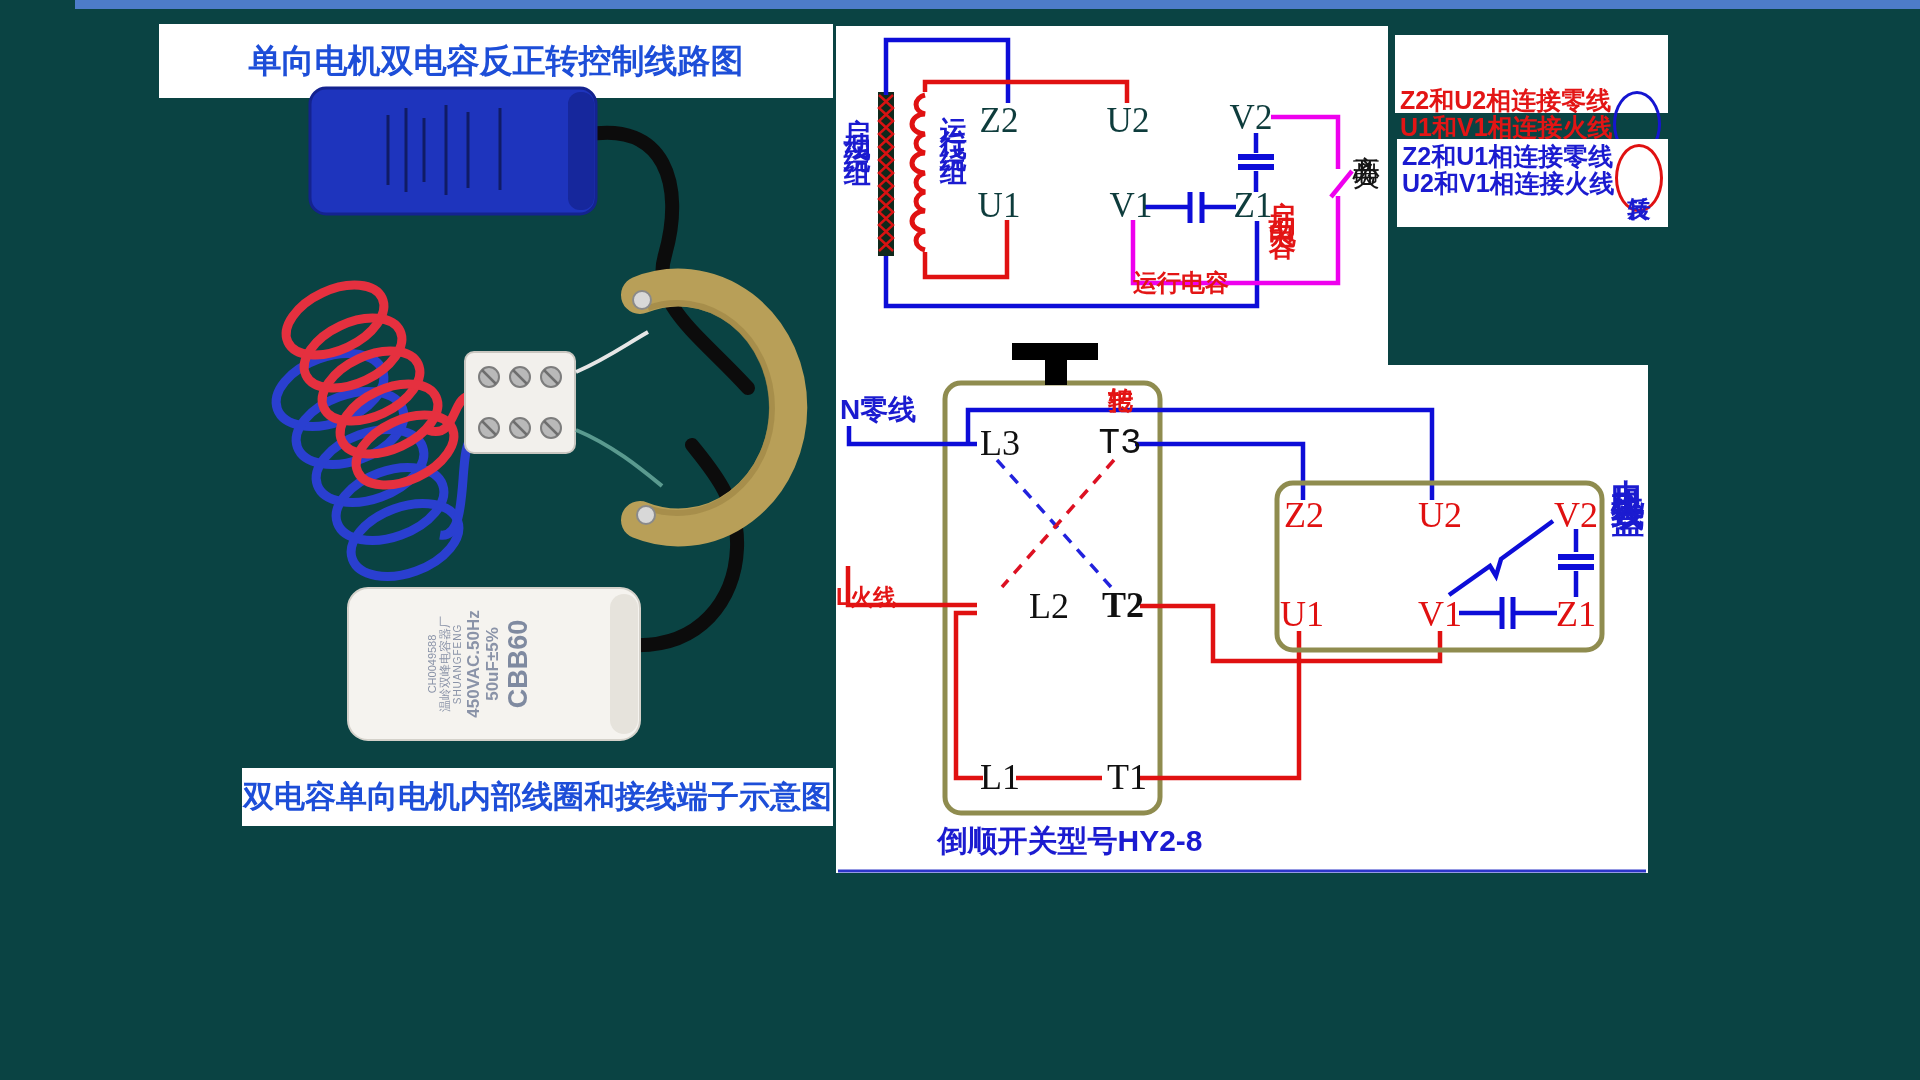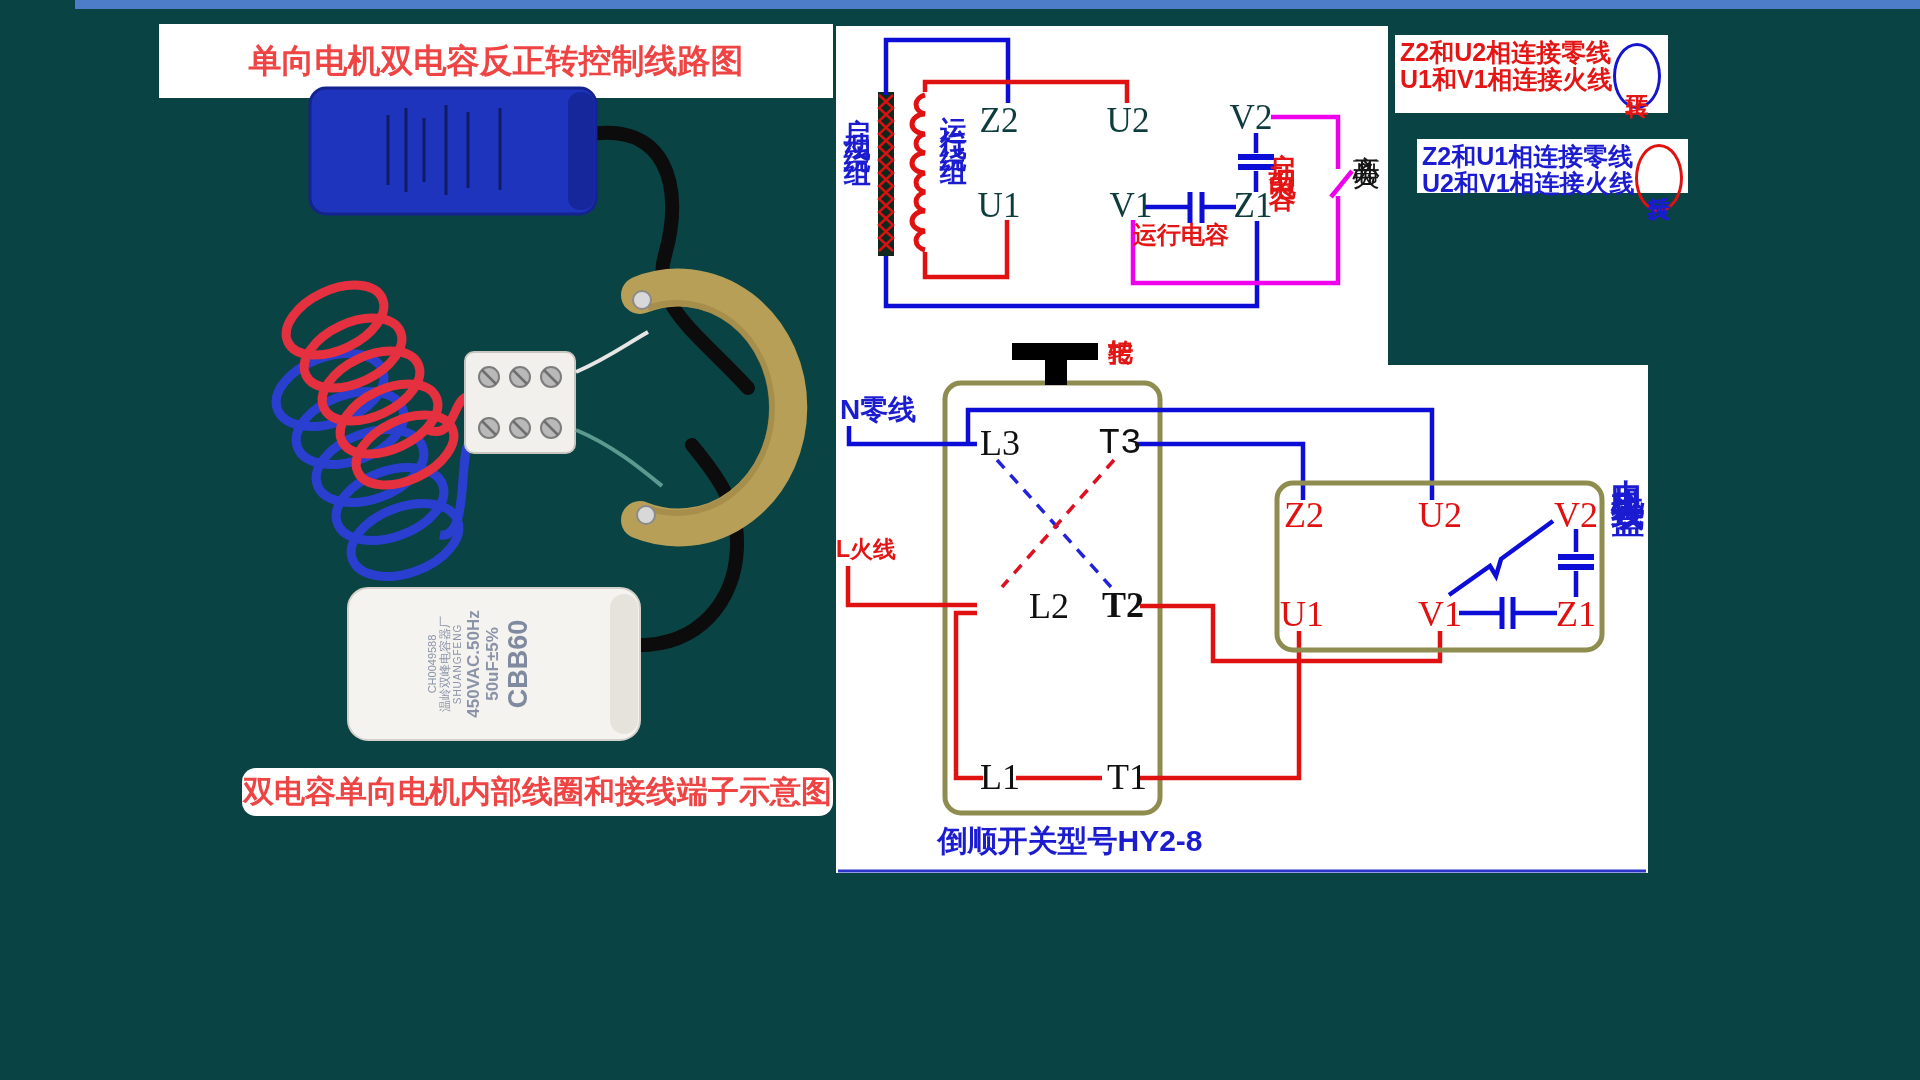--- a/index.html
+++ b/index.html
@@ -5,55 +5,55 @@
   html,body{margin:0;padding:0;background:#062c2c;}
   #stage{position:relative;width:1920px;height:1080px;background:#0a4343;overflow:hidden;
          font-family:"Liberation Sans",sans-serif;}
   .panel{position:absolute;background:#ffffff;}
   .lbl{position:absolute;white-space:nowrap;line-height:1.05;}
   .ctr{transform:translate(-50%,-50%);}
   .term{font-family:"Liberation Serif",serif;font-size:35px;color:#0e3c3c;}
   .term-b{font-family:"Liberation Serif",serif;font-size:36px;color:#101010;}
   .term-r{font-family:"Liberation Serif",serif;font-size:36px;color:#e01111;}
   .vtext{writing-mode:vertical-rl;text-orientation:upright;}
-  .blue{color:#1b1bd0;} .red{color:#e31515;} .blk{color:#151515;}
+  .blue{color:#1b1bd0;} .red{color:#e31515;margin-top:48px;} .blk{color:#151515;}
   .banner{position:absolute;background:#ffffff;display:flex;align-items:center;justify-content:center;}
-  .banner-text{font-size:33px;font-weight:bold;color:#ef4444;}
+  .banner-text{font-size:33px;font-weight:bold;color:#1d4ed8;}
   .note{position:absolute;background:#ffffff;}
   .note .lines{position:absolute;left:5px;top:4px;font-weight:bold;font-size:25px;line-height:27px;}
   .badge{position:absolute;border-radius:50%;display:flex;align-items:center;justify-content:center;
          font-weight:bold;font-size:23px;line-height:1;}
   svg{position:absolute;left:0;top:0;pointer-events:none;}
   .capLabel{color:#8a93a8;text-align:center;line-height:1.15;}
 </style>
 </head>
 <body>
 
 <div id="stage">
 
   <div style="position:absolute;left:75px;top:0;width:1845px;height:9px;background:#4d7cc9;"></div>
 
   <div class="panel" style="left:836px;top:26px;width:552px;height:847px;"></div>
   <div class="panel" style="left:1388px;top:365px;width:260px;height:508px;"></div>
 
   <div class="banner" style="left:159px;top:24px;width:674px;height:74px;">
     <span class="banner-text">单向电机双电容反正转控制线路图</span>
   </div>
-  <div class="banner" style="left:242px;top:768px;width:591px;height:48px;border-radius:14px;">
+  <div class="banner" style="left:242px;top:768px;width:591px;height:58px;">
     <span class="banner-text" style="font-size:31px;">双电容单向电机内部线圈和接线端子示意图</span>
   </div>
 
   <div class="note" style="left:1395px;top:35px;width:273px;height:78px;">
     <div class="lines red">
       <div>Z2和U2相连接零线</div>
       <div>U1和V1相连接火线</div>
     </div>
     <div class="badge vtext red" style="right:7px;top:8px;width:42px;height:60px;border:3px solid #1515d0;">正转</div>
   </div>
-  <div class="note" style="left:1397px;top:139px;width:271px;height:54px;margin-left:20px;">
+  <div class="note" style="left:1397px;top:139px;width:271px;height:88px;">
     <div class="lines blue">
       <div>Z2和U1相连接零线</div>
       <div>U2和V1相连接火线</div>
     </div>
     <div class="badge vtext blue" style="right:5px;top:5px;width:42px;height:62px;border:3px solid #e01111;">反转</div>
   </div>
 
   <svg width="1920" height="1080" viewBox="0 0 1920 1080">
 
     <g>

